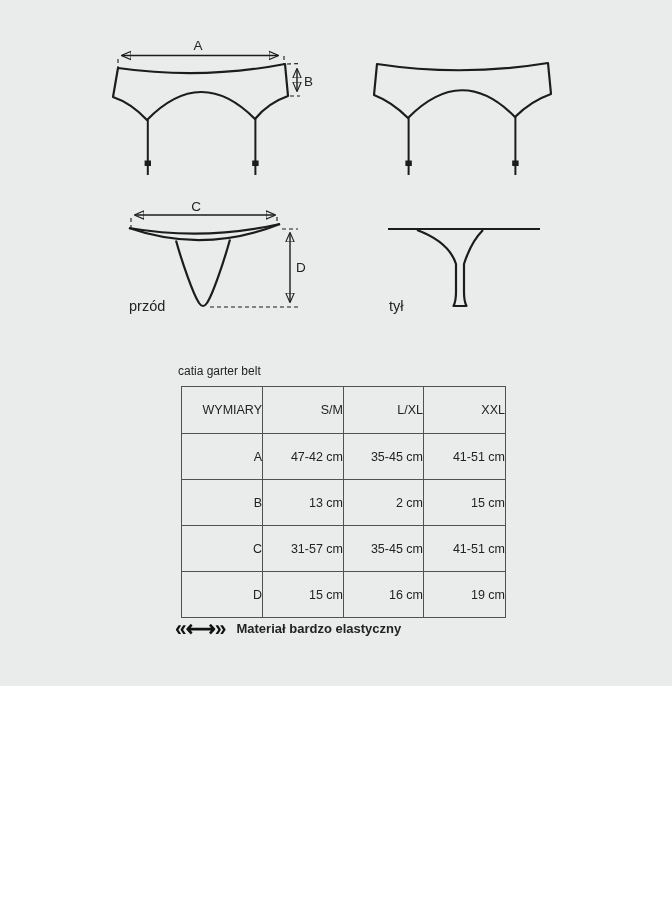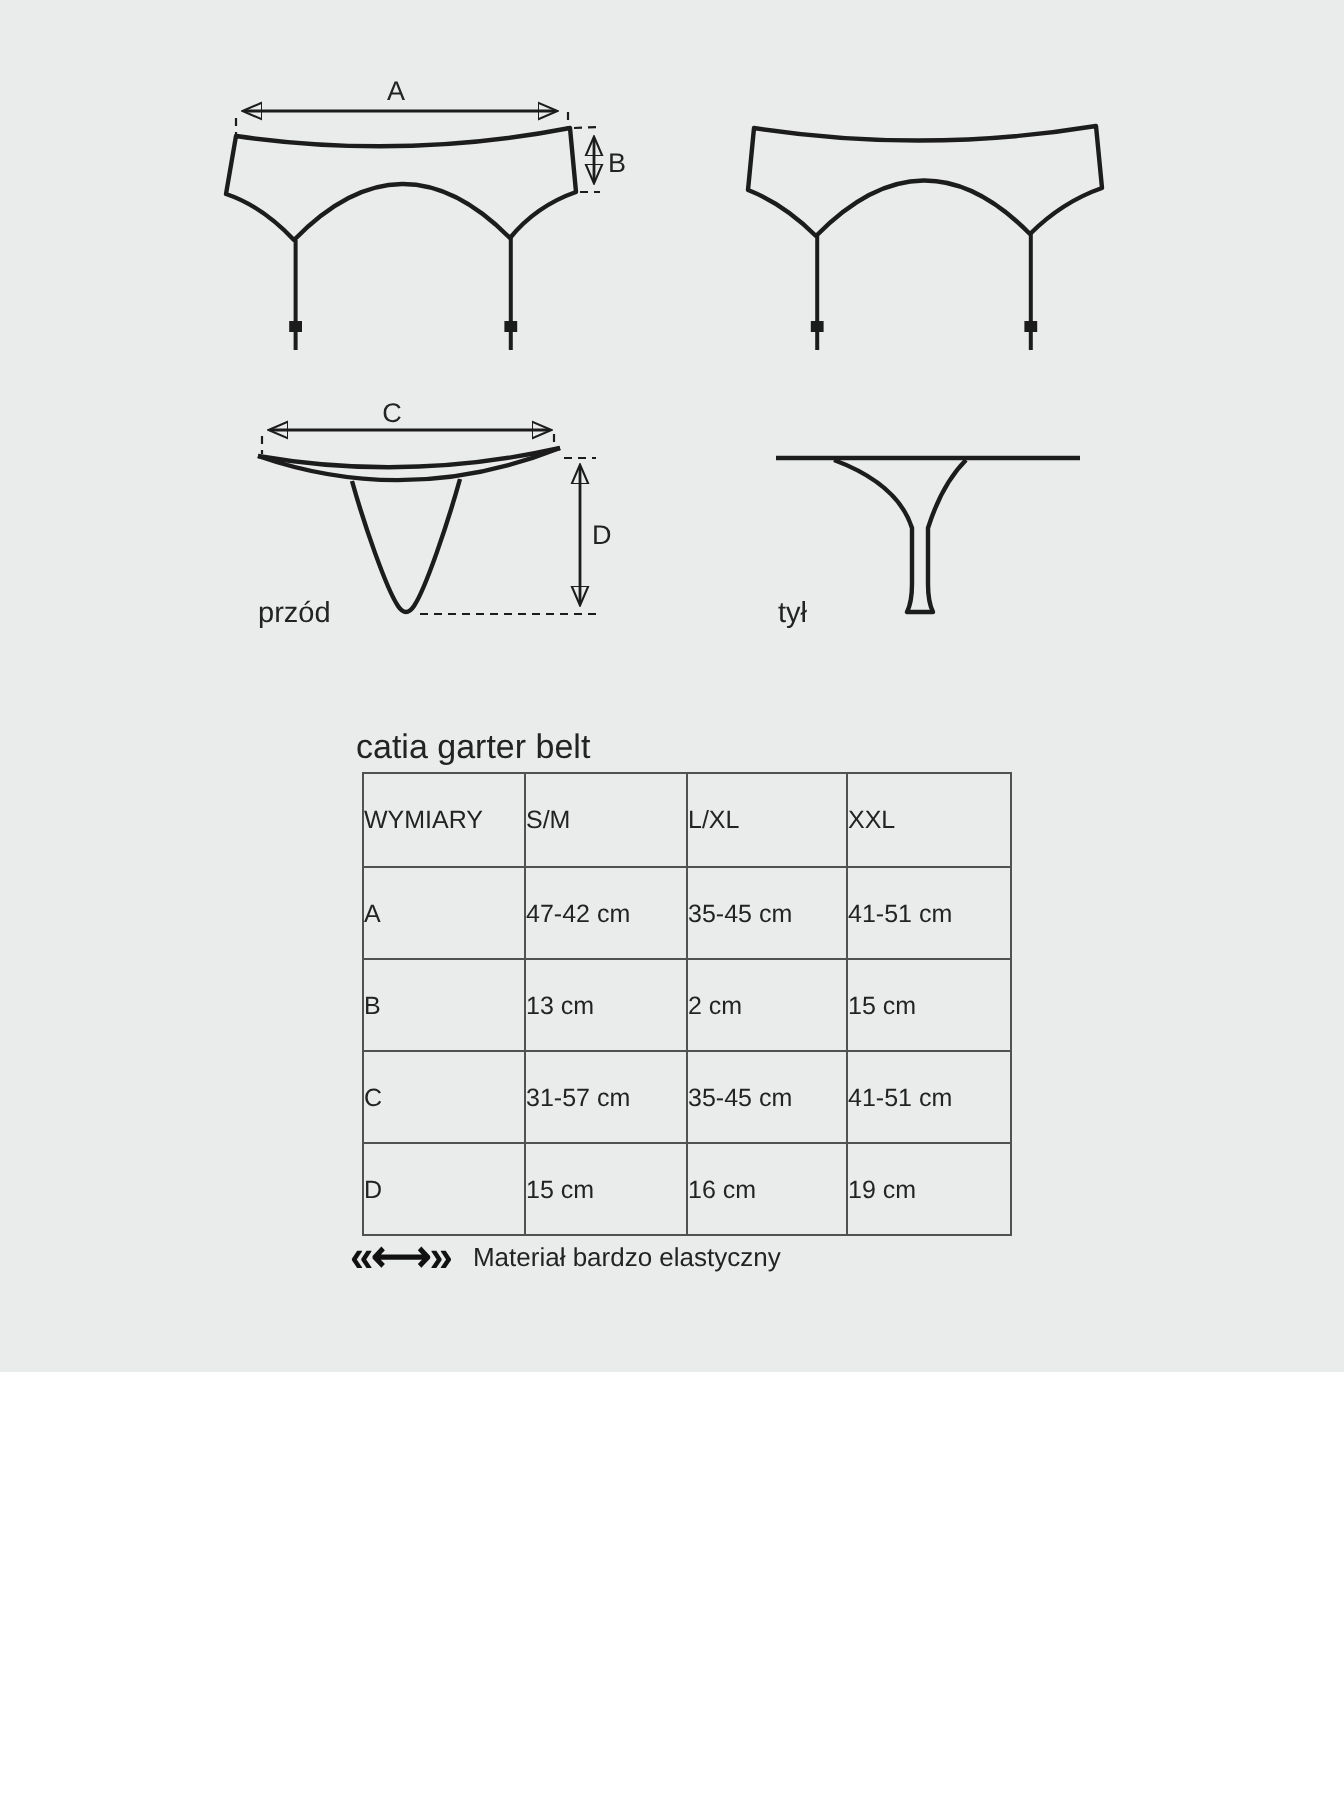--- a/index.html
+++ b/index.html
@@ -44,33 +44,33 @@
     fill: #232323;
   }
   .side-label {
     font-family: "Liberation Sans", sans-serif;
     font-size: 14.5px;
     fill: #232323;
   }
   .table-caption {
     position: absolute;
     left: 178px; top: 364px;
-    font-size: 17px;
+    font-size: 12px;
     color: #232323;
   }
   table.size-table {
     position: absolute;
     left: 181px; top: 386px;
     border-collapse: collapse;
     table-layout: fixed;
     width: 324px;
   }
   table.size-table th, table.size-table td {
     border: 1px solid #4f5153;
-    text-align: left;
+    text-align: right;
     vertical-align: middle;
     font-size: 12.5px;
     font-weight: 400;
     color: #232323;
     padding: 0;
   }
   table.size-table th { height: 46px; }
   table.size-table td { height: 45px; }
   .elastic-note {
     position: absolute;
@@ -83,20 +83,21 @@
     font-size: 21px;
     font-weight: 700;
     color: #111111;
     letter-spacing: -1px;
     line-height: 1;
     transform: scaleY(1.05);
   }
   .elastic-text {
     font-size: 13px;
     color: #232323;
+    font-weight: bold;
   }
 </style>
 </head>
 <body>
 
 <div class="canvas">
   <div class="gray-panel"></div>
 
   <svg class="diagram-svg" viewBox="0 0 672 345">
     <defs>

